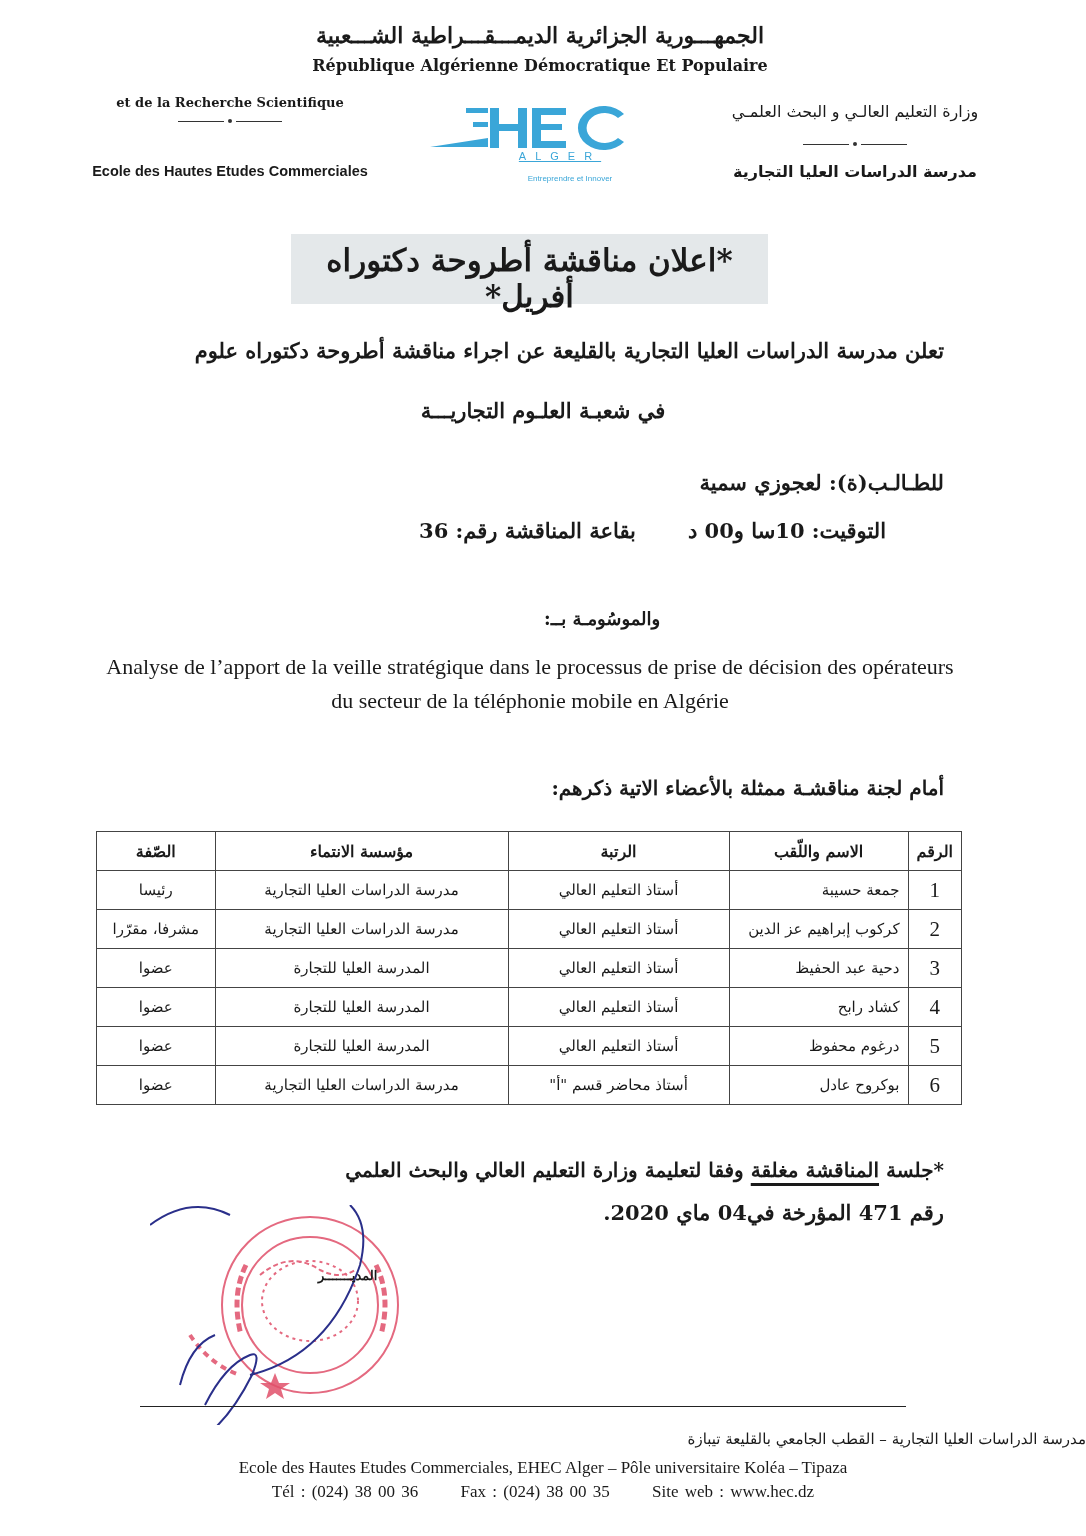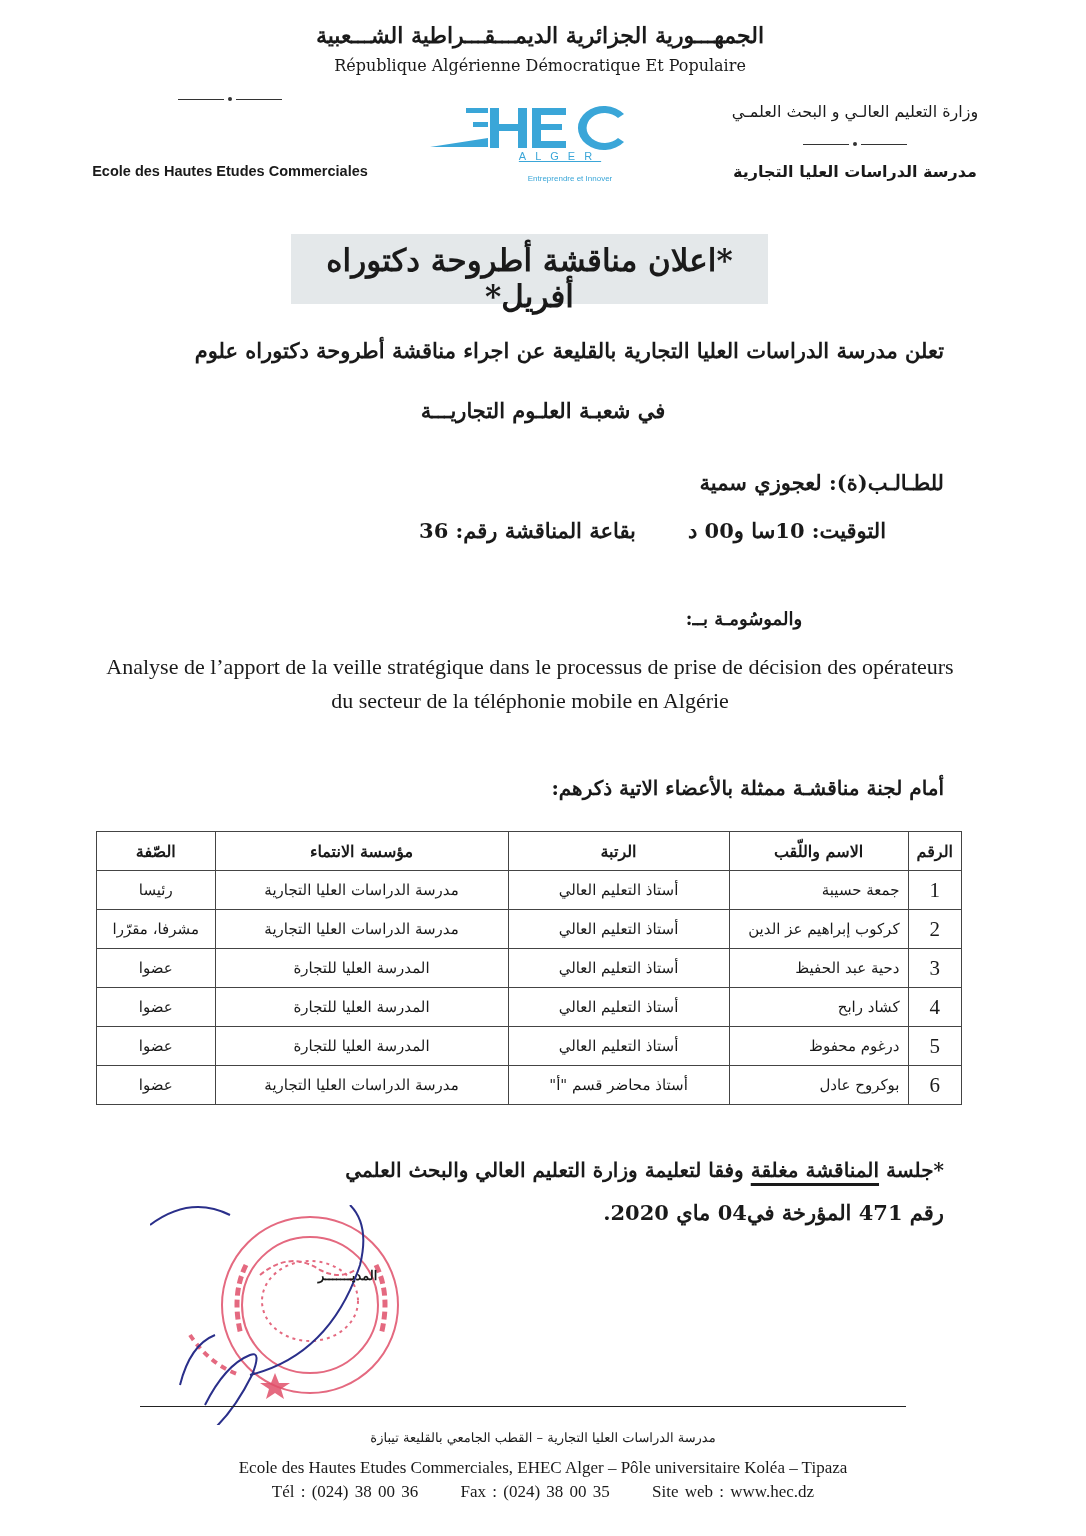--- a/index.html
+++ b/index.html
@@ -4,21 +4,21 @@
 <style>
   html, body { margin: 0; padding: 0; }
   body {
     width: 1086px; height: 1536px; background: #ffffff; position: relative;
     font-family: "DejaVu Serif", serif; color: #1a1a1a; overflow: hidden;
   }
   .abs { position: absolute; }
 
   
   #hdr-ar-republic { left: 260px; top: 22px; width: 560px; font-size: 22px; font-weight: bold; text-align: center; direction: rtl; }
-  #hdr-fr-republic { left: 260px; top: 56px; width: 560px; font-size: 16px; font-weight: normal; text-align: center; }
+  #hdr-fr-republic { left: 260px; top: 56px; width: 560px; font-size: 16px; font-weight: bold; text-align: center; }
   #hdr-ministry-fr { left: 55px; top: 92px; width: 350px; font-size: 13px; font-weight: bold; text-align: center; line-height: 22px; }
   .divider-dot { display: flex; align-items: center; justify-content: center; gap: 4px; height: 14px; }
   .divider-dot .line { width: 46px; height: 1px; background: #333; }
   .divider-dot .dot { width: 4px; height: 4px; border-radius: 50%; background: #333; }
   #hdr-school-fr { left: 55px; top: 163px; width: 350px; font-family: Liberation Sans, sans-serif; font-size: 14.5px; font-weight: bold; text-align: center; }
   #hdr-ministry-ar { left: 690px; top: 102px; width: 330px; font-family: "DejaVu Sans", sans-serif; font-size: 16px; text-align: center; direction: rtl; }
   #hdr-divider-ar { left: 690px; top: 137px; width: 330px; }
   #hdr-school-ar { left: 690px; top: 162px; width: 330px; font-family: "DejaVu Sans", sans-serif; font-size: 16px; font-weight: bold; text-align: center; direction: rtl; }
 
   
@@ -31,21 +31,21 @@
   #title-text { left: 291px; top: 242px; width: 477px; font-size: 31px; font-weight: bold; text-align: center; direction: rtl; }
 
   .ar-line { font-size: 21px; font-weight: bold; direction: rtl; }
   #intro-1 { right: 142px; top: 338px; width: 820px; text-align: right; }
   #intro-2 { left: 0; top: 398px; width: 1086px; text-align: center; }
   #student-line { right: 142px; top: 470px; width: 700px; text-align: right; }
 
   #details-line { right: 142px; top: 518px; width: 800px; display: flex; flex-direction: row; direction: rtl; font-size: 21px; font-weight: bold; }
   #details-line span { white-space: nowrap; }
 
-  #topic-label { right: 142px; top: 608px; width: 400px; text-align: center; font-size: 18px; font-weight: bold; direction: rtl; }
+  #topic-label { right: 142px; top: 608px; width: 400px; text-align: left; font-size: 18px; font-weight: bold; direction: rtl; }
   #thesis-title { left: 100px; top: 650px; width: 860px; font-family: "Liberation Serif", serif; font-size: 22px; line-height: 34px; text-align: center; }
 
   #committee-intro { right: 142px; top: 776px; width: 600px; text-align: right; font-size: 20px; font-weight: bold; direction: rtl; }
 
   
   #jury-table { left: 96px; top: 831px; width: 866px; border-collapse: collapse; direction: rtl; font-family: "DejaVu Serif", serif; }
   #jury-table th, #jury-table td { border: 1px solid #444; height: 38px; padding: 0 8px; font-size: 15px; }
   #jury-table th { font-weight: bold; text-align: center; font-size: 16px; }
   #jury-table td.num { text-align: center; font-family: "Liberation Serif", serif; font-size: 21px; width: 36px; }
   #jury-table td.name { text-align: right; width: 162px; }
@@ -55,32 +55,33 @@
 
   #note-1 { right: 142px; top: 1158px; width: 900px; text-align: right; font-size: 20px; font-weight: bold; direction: rtl; }
   #note-1 u { text-decoration-thickness: 3px; text-underline-offset: 6px; }
   #note-2 { right: 142px; top: 1200px; width: 900px; text-align: right; font-size: 21px; font-weight: bold; direction: rtl; }
 
   
   #stamp { left: 150px; top: 1205px; width: 280px; height: 220px; }
   #director-label { left: 318px; top: 1268px; font-size: 13px; font-weight: bold; direction: rtl; }
 
   #footer-rule { left: 140px; top: 1406px; width: 766px; height: 1px; background: #222; }
-  #footer-ar { left: 0; top: 1430px; width: 1086px; text-align: center; font-size: 13px; direction: rtl; }
+  #footer-ar { left: 0; top: 1430px; width: 1086px; text-align: right; font-size: 15px; direction: rtl; }
   #footer-fr-1 { left: 0; top: 1458px; width: 1086px; text-align: center; font-family: "Liberation Serif", serif; font-size: 17px; }
   #footer-fr-2 { left: 0; top: 1482px; width: 1086px; text-align: center; font-family: "Liberation Serif", serif; font-size: 17px; word-spacing: 2px; }
   #footer-fr-2 span { margin: 0 18px; }
 </style>
 </head>
 <body>
 
 <div class="abs" id="hdr-ar-republic">الجمهـــورية الجزائرية الديمـــقـــراطية الشـــعبية</div>
 <div class="abs" id="hdr-fr-republic">République Algérienne Démocratique Et Populaire</div>
 
 <div class="abs" id="hdr-ministry-fr">
+  <div>et de la Recherche Scientifique</div>
   <div class="divider-dot">
       <span class="line"></span>
       <span class="dot"></span>
       <span class="line"></span>
     </div>
 </div>
 <div class="abs" id="hdr-school-fr">Ecole des Hautes Etudes Commerciales</div>
 
 <div class="abs" id="hdr-ministry-ar">وزارة التعليم العالـي و البحث العلمـي</div>
 <div class="abs divider-dot" id="hdr-divider-ar">

